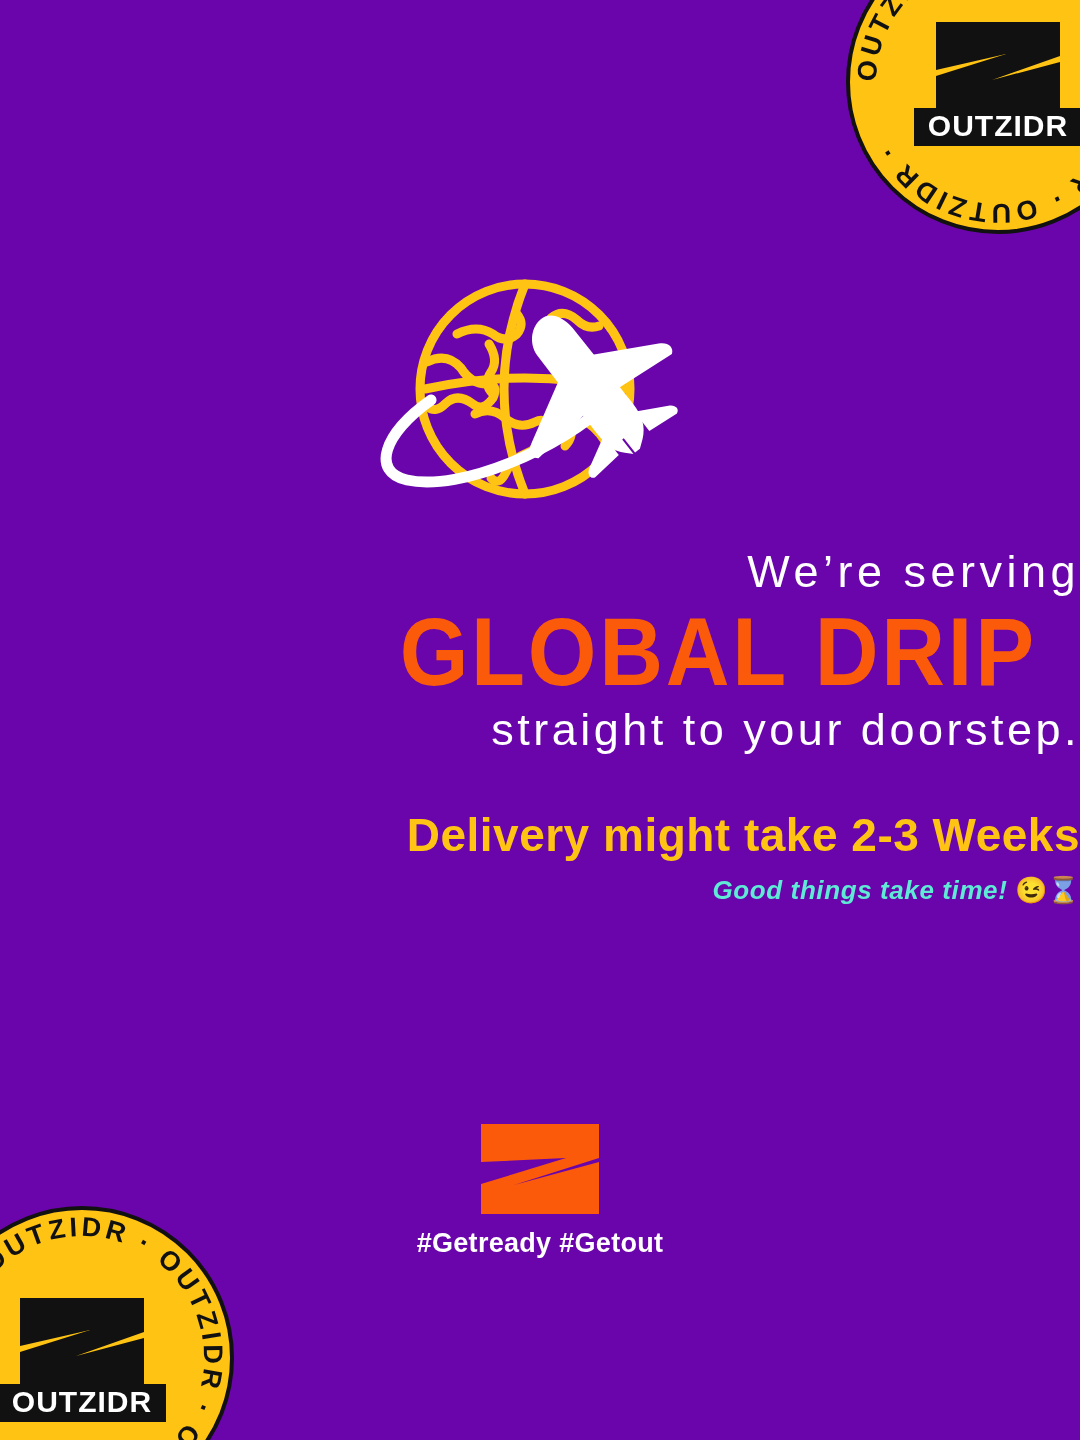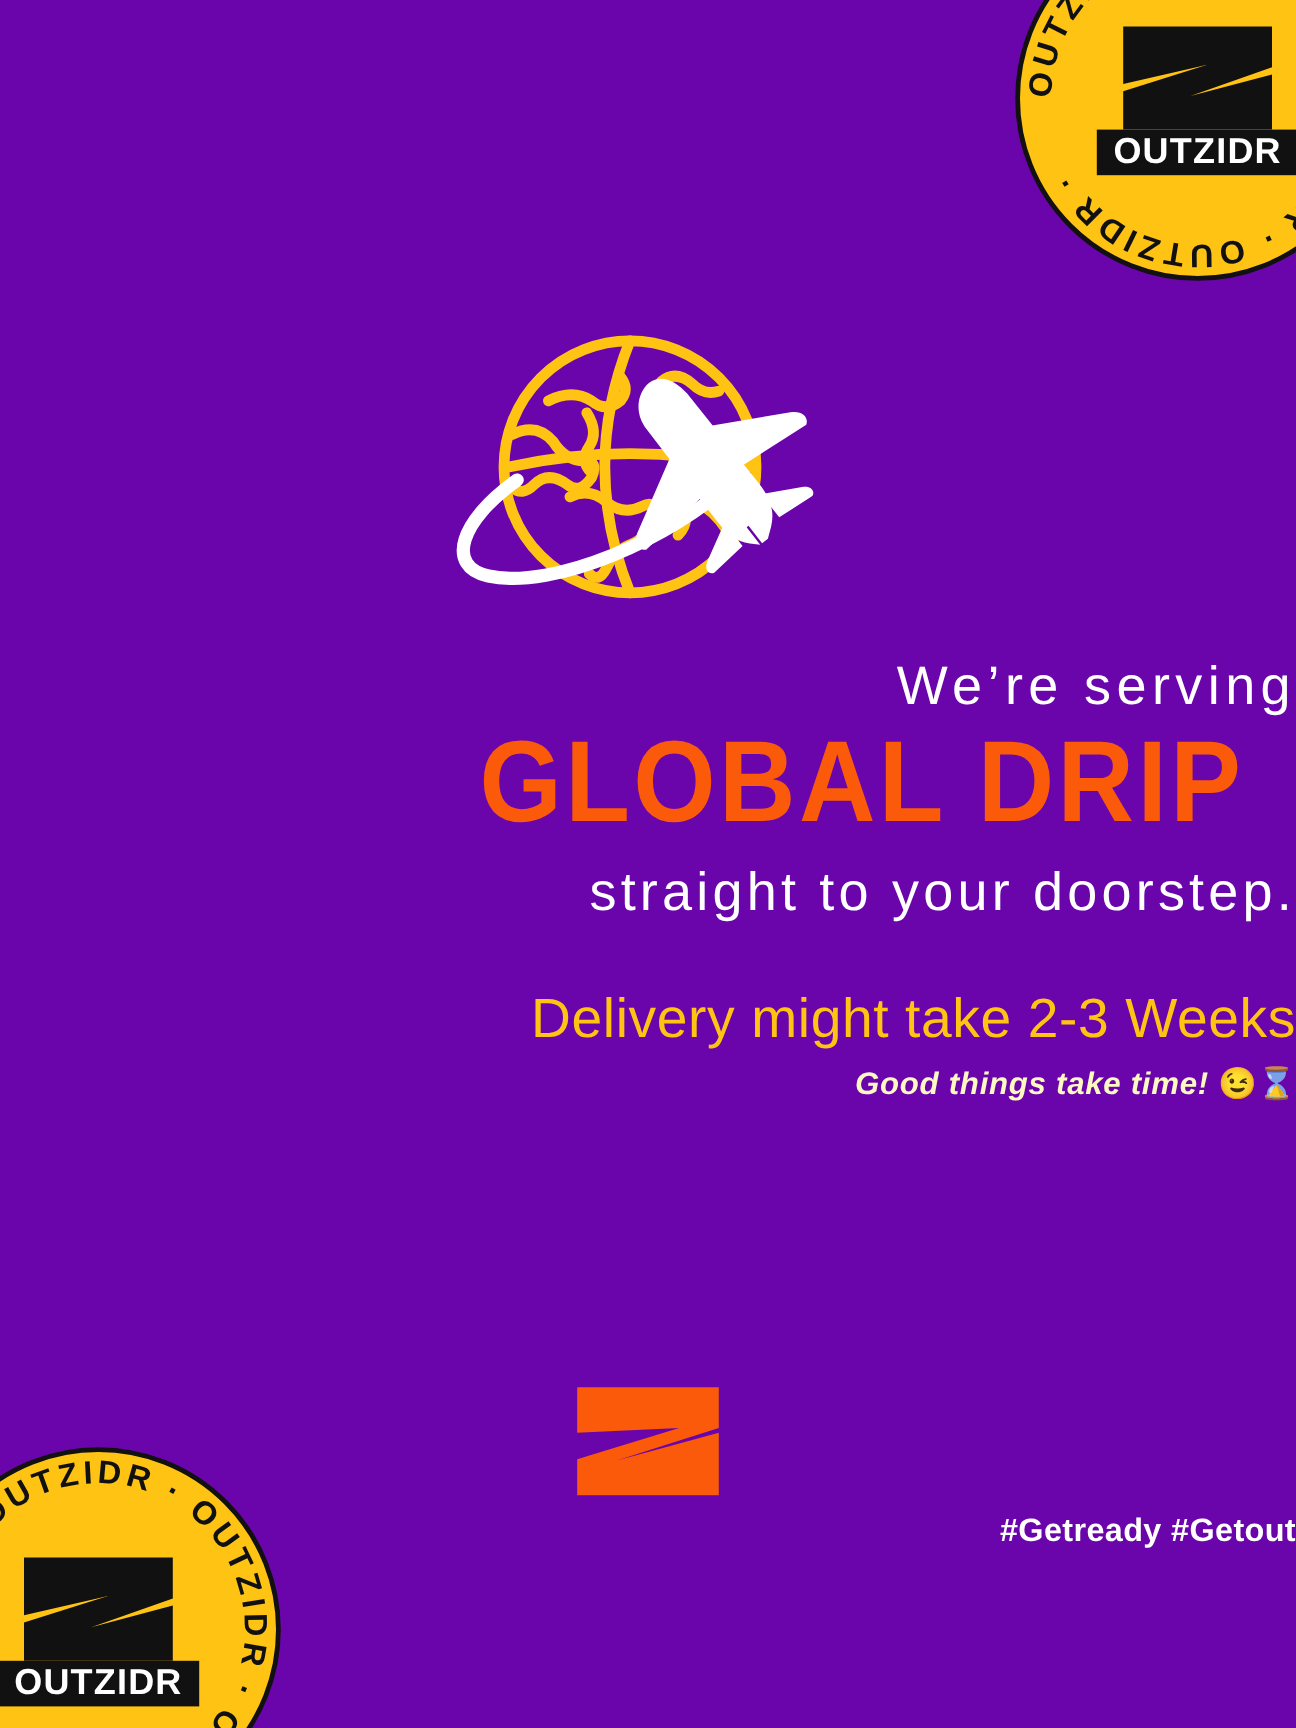--- a/index.html
+++ b/index.html
@@ -53,48 +53,48 @@
     transform:scaleX(0.92);
     font-stretch:condensed;
     font-family:"Liberation Sans Narrow","Liberation Sans",sans-serif;
   }
   .line-doorstep {
     color:#FFFFFF;
     font-size:45px;
     font-weight:300;
     letter-spacing:3.5px;
     line-height:1.1;
-    margin-top:17px;
+    margin-top:4px;
   }
   .line-delivery {
     color:#FFC314;
     font-size:46px;
-    font-weight:400;
+    font-weight:700;
     letter-spacing:0.5px;
     margin-top:56px;
     line-height:1.1;
   }
   .line-good {
-    color:#fef9c3;
+    color:#5eead4;
     font-size:26px;
     font-weight:700;
     font-style:italic;
     letter-spacing:0.6px;
     margin-top:14px;
     line-height:1.2;
     padding-left:36px;
   }
   .emoji { font-style:normal; letter-spacing:0; }
 
   
   .footer {
     position:absolute;
     left:0; right:0;
-    top:1154px;
-    text-align:right;
+    top:1122px;
+    text-align:center;
   }
   .zmark { display:block; margin:0 auto; }
   .hashtags {
     color:#FFFFFF;
     font-size:27px;
     font-weight:700;
     letter-spacing:0.3px;
     margin-top:12px;
   }
 </style>

